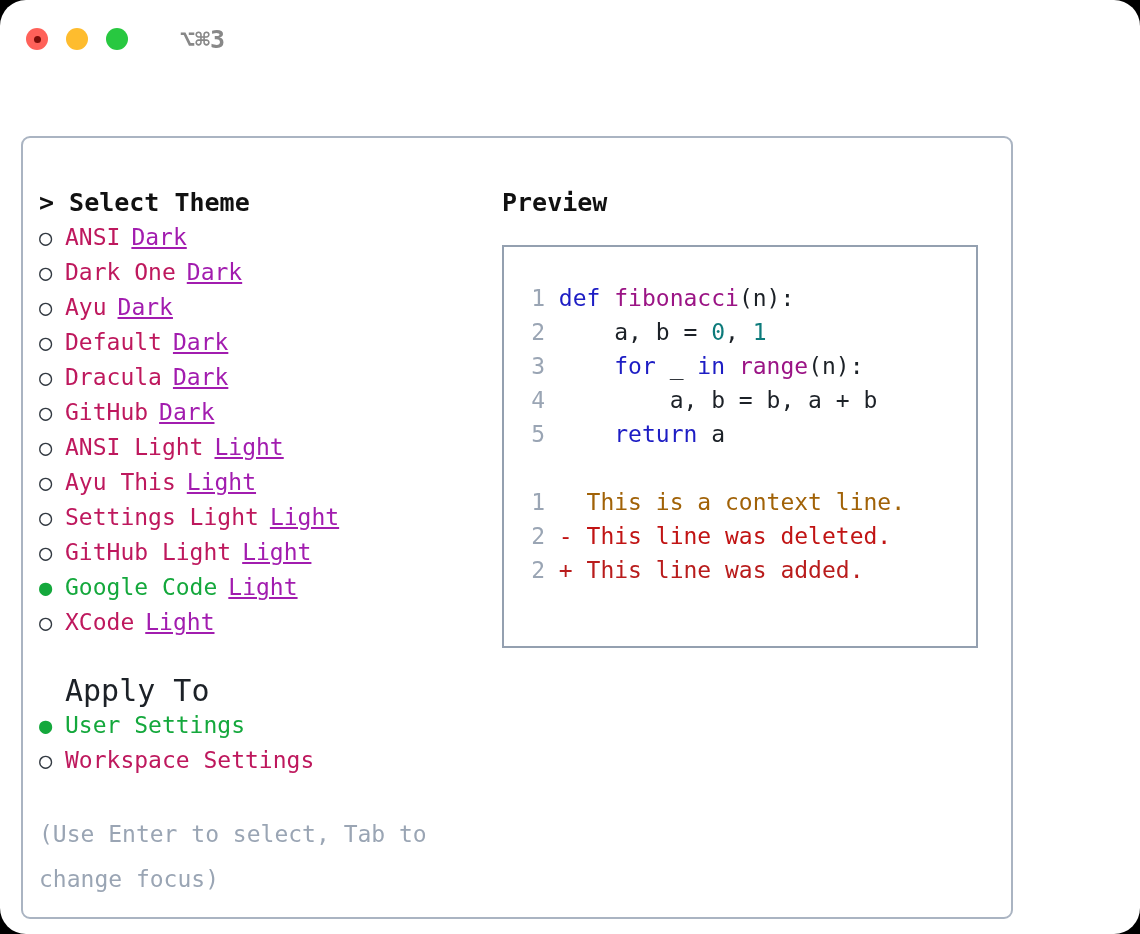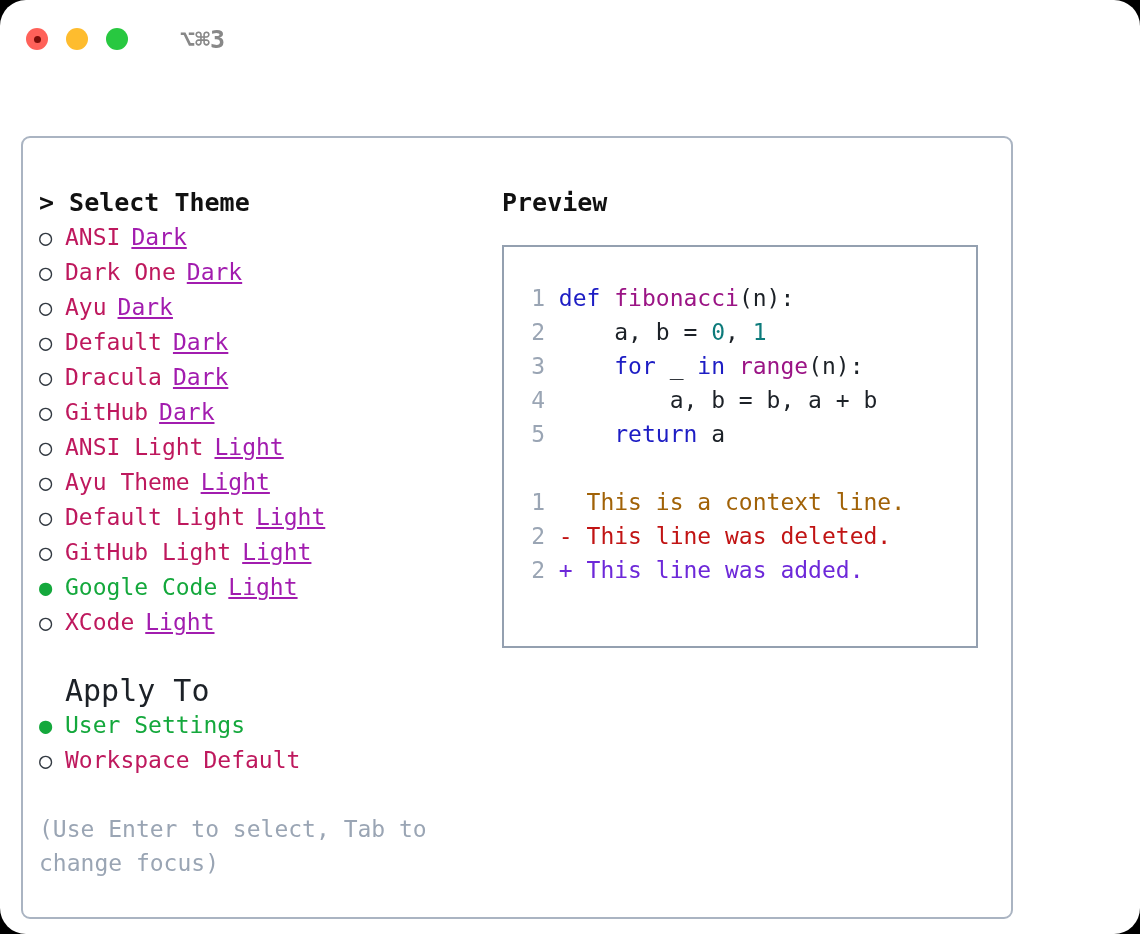--- a/index.html
+++ b/index.html
@@ -137,21 +137,21 @@
     font-size: 30px;
     color: #1c2127;
     line-height: 34px;
     white-space: pre;
   }
 
   .hint {
     margin-top: 34px;
     font-size: 23px;
     color: #9aa5b4;
-    line-height: 34px;
+    line-height: 45px;
     width: 400px;
   }
 
   
   .right-col {
     position: absolute;
     left: 479px;
     top: 48px;
     width: 490px;
   }
@@ -182,21 +182,21 @@
     color: #9aa5b4;
   }
   .gap { display: block; height: 34px; }
 
   .kw   { color: #1d1dc4; }
   .fn   { color: #9b1485; }
   .num  { color: #0d7b7b; }
   .pln  { color: #1c2127; }
   .ctx  { color: #a16207; }
   .del  { color: #c11414; }
-  .add  { color: #6d28d9; text-align: right; }
+  .add  { color: #b91c1c; text-align: right; }
 </style>
 </head>
 <body>
 
 <div class="window">
 
   <div class="titlebar">
     <div class="lights">
       <span class="light red"></span>
       <span class="light yellow"></span>
@@ -212,31 +212,31 @@
         <div class="section-title">&gt; Select Theme</div>
 
         <div class="opt-list" id="theme-list">
             <div class="opt"><span class="marker">○</span><span class="label">ANSI</span><span class="variant">Dark</span></div>
             <div class="opt"><span class="marker">○</span><span class="label">Dark One</span><span class="variant">Dark</span></div>
             <div class="opt"><span class="marker">○</span><span class="label">Ayu</span><span class="variant">Dark</span></div>
             <div class="opt"><span class="marker">○</span><span class="label">Default</span><span class="variant">Dark</span></div>
             <div class="opt"><span class="marker">○</span><span class="label">Dracula</span><span class="variant">Dark</span></div>
             <div class="opt"><span class="marker">○</span><span class="label">GitHub</span><span class="variant">Dark</span></div>
             <div class="opt"><span class="marker">○</span><span class="label">ANSI Light</span><span class="variant">Light</span></div>
-            <div class="opt"><span class="marker">○</span><span class="label">Ayu Theme</span><span class="variant">Light</span></div>
-            <div class="opt"><span class="marker">○</span><span class="label">Default Light</span><span class="variant">Light</span></div>
+            <div class="opt"><span class="marker">○</span><span class="label">Ayu This</span><span class="variant">Light</span></div>
+            <div class="opt"><span class="marker">○</span><span class="label">Settings Light</span><span class="variant">Light</span></div>
             <div class="opt"><span class="marker">○</span><span class="label">GitHub Light</span><span class="variant">Light</span></div>
             <div class="opt selected"><span class="marker">●</span><span class="label">Google Code</span><span class="variant">Light</span></div>
             <div class="opt"><span class="marker">○</span><span class="label">XCode</span><span class="variant">Light</span></div>
           </div>
 
         <div class="apply-title">Apply To</div>
         <div class="opt-list" id="apply-list">
             <div class="opt selected"><span class="marker">●</span><span class="label">User Settings</span></div>
-            <div class="opt"><span class="marker">○</span><span class="label">Workspace Default</span></div>
+            <div class="opt"><span class="marker">○</span><span class="label">Workspace Settings</span></div>
           </div>
 
         <div class="hint">(Use Enter to select, Tab to change focus)</div>
       </div>
 
       <div class="right-col">
         <div class="section-title">Preview</div>
         <div class="preview-box">
           <div class="code" id="code-area"><span class="row"><span class="ln">1</span> <span class="kw">def </span><span class="fn">fibonacci</span><span class="pln">(n):</span></span><span class="row"><span class="ln">2</span> <span class="pln">    a, b = </span><span class="num">0</span><span class="pln">, </span><span class="num">1</span></span><span class="row"><span class="ln">3</span> <span class="pln">    </span><span class="kw">for</span><span class="pln"> _ </span><span class="kw">in</span><span class="pln"> </span><span class="fn">range</span><span class="pln">(n):</span></span><span class="row"><span class="ln">4</span> <span class="pln">        a, b = b, a + b</span></span><span class="row"><span class="ln">5</span> <span class="pln">    </span><span class="kw">return</span><span class="pln"> a</span></span><span class="gap"></span><span class="row"><span class="ln">1</span> <span class="ctx">  This is a context line.</span></span><span class="row"><span class="ln">2</span> <span class="del">- This line was deleted.</span></span><span class="row"><span class="ln">2</span> <span class="add">+ This line was added.</span></span></div>
         </div>

